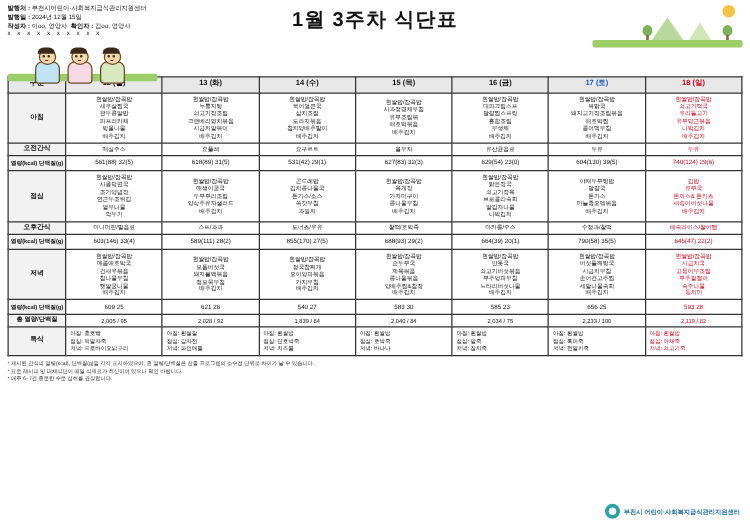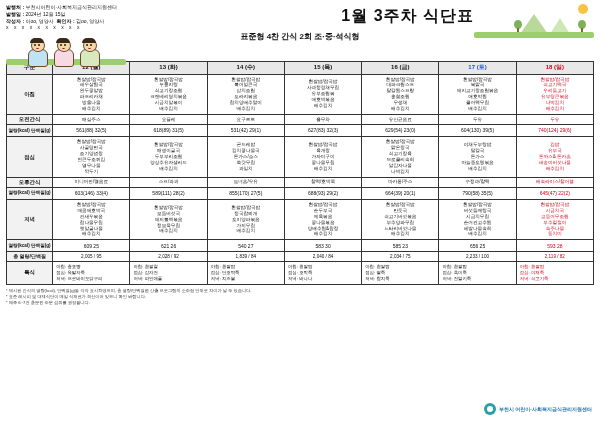--- a/index.html
+++ b/index.html
@@ -11,21 +11,21 @@
     overflow:hidden;
   }
   .page{position:relative;width:600px;height:421px;box-sizing:border-box;padding:4px 6px;}
 
   
   .hdr{display:flex;align-items:flex-start;height:56px;}
   .hdr-left{width:120px;font-size:5px;line-height:1.35;}
   .hdr-left .row{white-space:nowrap;}
   .hdr-left .row b{font-weight:bold;}
   .hdr-center{flex:1;text-align:center;}
-  .hdr-center .title{font-size:16px;font-weight:bold;letter-spacing:1px;margin-top:2px;text-align:right;}
+  .hdr-center .title{font-size:16px;font-weight:bold;letter-spacing:1px;margin-top:2px;}
   .hdr-center .sub{font-size:8px;font-weight:bold;margin-top:4px;}
   .hdr-right{width:120px;}
 
   .xrow{font-size:5px;letter-spacing:2px;color:#222;}
   .deco-left,.deco-right{position:relative;height:34px;}
 
   
   .kid{position:absolute;bottom:0;width:18px;height:26px;}
   .kid .head{position:absolute;left:3px;top:0;width:12px;height:11px;border-radius:50%;background:#f7d9a8;border:0.8px solid #6b4b2a;}
   .kid .hair{position:absolute;left:2px;top:-1px;width:14px;height:5px;border-radius:7px 7px 0 0;background:#3a2a1a;}
@@ -112,21 +112,20 @@
             <div class="hair"></div>
           <div class="eye l"></div>
             <div class="eye r"></div>
             <div class="mouth"></div>
         </div>
       </div>
     </div>
 
     <div class="hdr-center">
       <div class="title">1월 3주차 식단표</div>
-      <div class="sub">표준형 4찬 간식 2회 조·중·석식형</div>
     </div>
 
     <div class="hdr-right">
       <div class="deco-right">
         <div class="sun" style="right:6px;top:0;"></div>
         <div class="mountain" style="right:46px;"></div>
         <div class="mountain b" style="right:24px;"></div>
         <div class="tree" style="right:8px;">
             <div class="crown"></div>
             <div class="trunk"></div>

